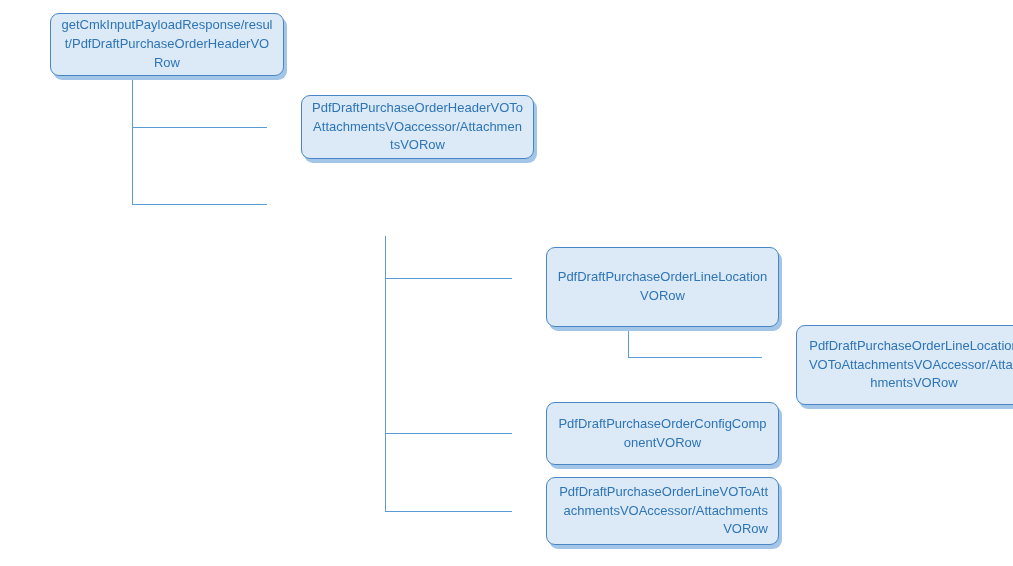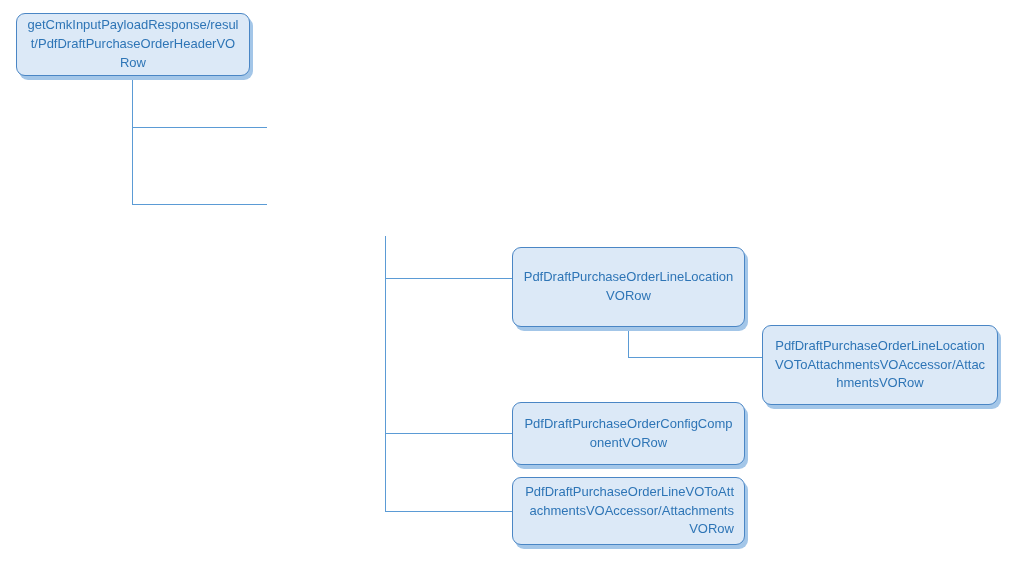--- a/index.html
+++ b/index.html
@@ -25,20 +25,21 @@
     color: #2e75b6;
     font-size: 13px;
     line-height: 1.45;
     display: flex;
     align-items: center;
     justify-content: center;
     text-align: center;
     padding: 4px 10px;
     word-break: break-all;
     cursor: default;
+    margin-left: 34px;
   }
   .node .lbl {
     width: 100%;
   }
   .conn {
     position: absolute;
     background: #5b9bd5;
   }
   .conn.h { height: 1px; }
   .conn.v { width: 1px; }
@@ -57,20 +58,23 @@
   <div class="conn h" style="left:385px; top:433px; width:127px;"></div>
   <div class="conn h" style="left:385px; top:511px; width:127px;"></div>
 
   <div class="conn v" style="left:628px; top:310px; height:47px;"></div>
   <div class="conn h" style="left:628px; top:357px; width:134px;"></div>
 
   <div class="node" style="left:16px; top:13px; width:234px; height:63px;">
     <span class="lbl">getCmkInputPayloadResponse/result/PdfDraftPurchaseOrderHeaderVORow</span>
   </div>
 
+  <div class="node" style="left:267px; top:95px; width:233px; height:64px;">
+    <span class="lbl">PdfDraftPurchaseOrderHeaderVOToAttachmentsVOaccessor/AttachmentsVORow</span>
+  </div>
 
 
   <div class="node" style="left:512px; top:247px; width:233px; height:80px;">
     <span class="lbl">PdfDraftPurchaseOrderLineLocationVORow</span>
   </div>
 
   <div class="node" style="left:762px; top:325px; width:236px; height:80px;">
     <span class="lbl">PdfDraftPurchaseOrderLineLocationVOToAttachmentsVOAccessor/AttachmentsVORow</span>
   </div>
 

